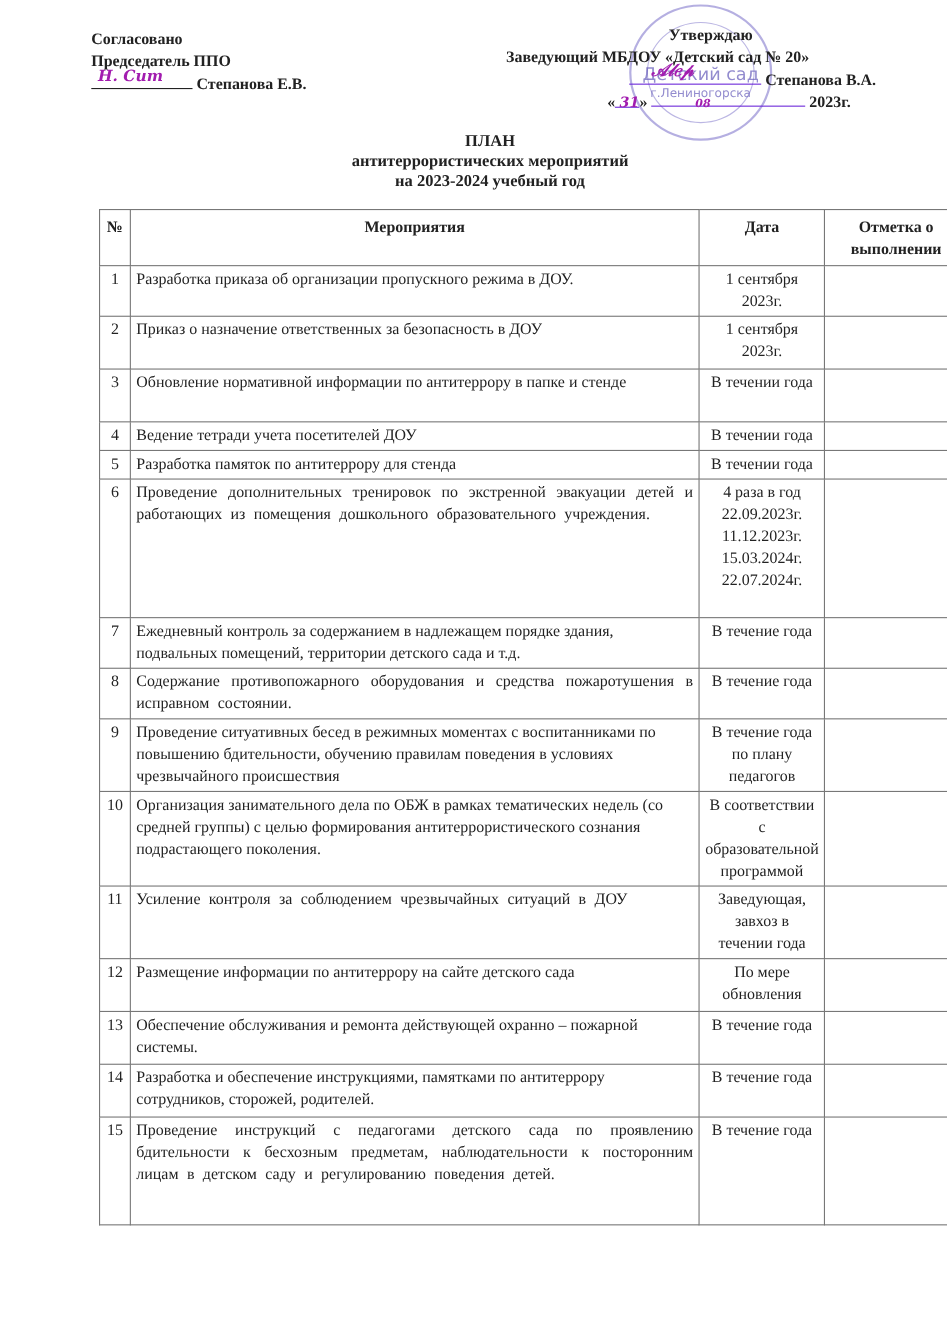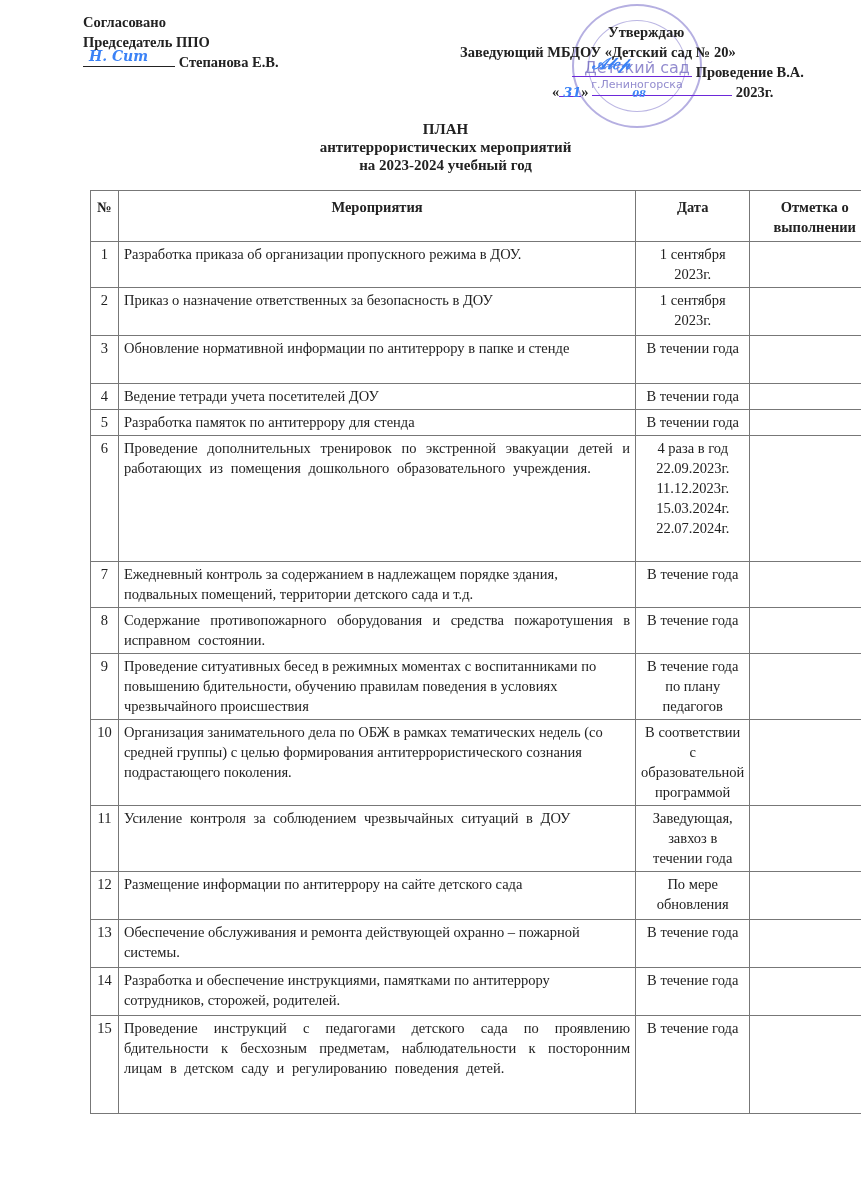--- a/index.html
+++ b/index.html
@@ -1,27 +1,27 @@
 <!DOCTYPE html>
 <html><head>
 <meta charset="utf-8">
 <style>
   html, body { margin: 0; padding: 0; }
   body {
     width: 861px; height: 1200px; background: #ffffff; position: relative; overflow: hidden;
     font-family: "Liberation Serif", "DejaVu Serif", serif; color: #222;
   }
-  .hdr-left { position: absolute; left: 83px; top: 12px; font-size: 14.5px; font-weight: bold; line-height: 20px; }
+  .hdr-left { position: absolute; left: 83px; top: 26px; font-size: 14.5px; font-weight: bold; line-height: 20px; }
   .hdr-left .sigline { display: inline-block; width: 92px; border-bottom: 1px solid #222; height: 14px; vertical-align: baseline; position: relative; }
   .hdr-right { position: absolute; left: 460px; top: 22px; width: 400px; font-size: 14.5px; font-weight: bold; line-height: 20px; }
   .hdr-right .r1 { padding-left: 148px; }
   .hdr-right .r3 { padding-left: 112px; }
   .hdr-right .r4 { padding-left: 92px; }
   .uline { display: inline-block; border-bottom: 1px solid #6d28d9; height: 14px; }
-  .sig-scribble { position: absolute; font-family: "DejaVu Serif", serif; font-style: italic; color: #3b82f6; font-size: 14px; }
+  .sig-scribble { position: absolute; font-family: "DejaVu Serif", serif; font-style: italic; color: #a21caf; font-size: 14px; }
   .stamp {
     position: absolute; left: 572px; top: 4px; width: 130px; height: 124px; border-radius: 50%;
     border: 2px solid rgba(120,110,200,0.55); box-sizing: border-box;
   }
   .stamp::before {
     content: ""; position: absolute; left: 14px; top: 14px; right: 14px; bottom: 14px; border-radius: 50%;
     border: 1.5px solid rgba(120,110,200,0.5);
   }
   .stamp .inner-text { position: absolute; left: 0; right: 0; top: 72px; text-align: center; font-family: "DejaVu Sans", sans-serif; font-size: 11px; color: rgba(110,100,190,0.75); }
   .stamp .inner-text2 { position: absolute; left: 0; right: 0; top: 52px; text-align: center; font-family: "DejaVu Sans", sans-serif; font-size: 16px; color: rgba(110,100,190,0.75); }
@@ -58,21 +58,21 @@
   <div class="inner-text">г.Лениногорска</div>
 </div>
 
 <div class="hdr-right">
   <div class="r1">Утверждаю</div>
   <div>Заведующий МБДОУ «Детский сад № 20»</div>
   <div class="r3">
     <span class="uline" style="width:120px;position:relative;">
       <span class="sig-scribble" style="left:20px;top:-8px;font-size:16px;">𝒜𝓁𝑒𝓅</span>
     </span>
-    <span>Проведение В.А.</span>
+    <span>Степанова В.А.</span>
   </div>
   <div class="r4">
     <span>«</span><span class="uline" style="width:22px;text-align:right;"><span class="sig-scribble" style="position:static;font-size:13px;">31</span></span><span>»</span>
     <span class="uline" style="width:140px;padding-left:40px;box-sizing:border-box;"><span class="sig-scribble" style="position:static;font-size:10px;">08</span></span>
     <span>2023г.</span>
   </div>
 </div>
 
 <div class="title">
   <div class="t0">ПЛАН</div>

